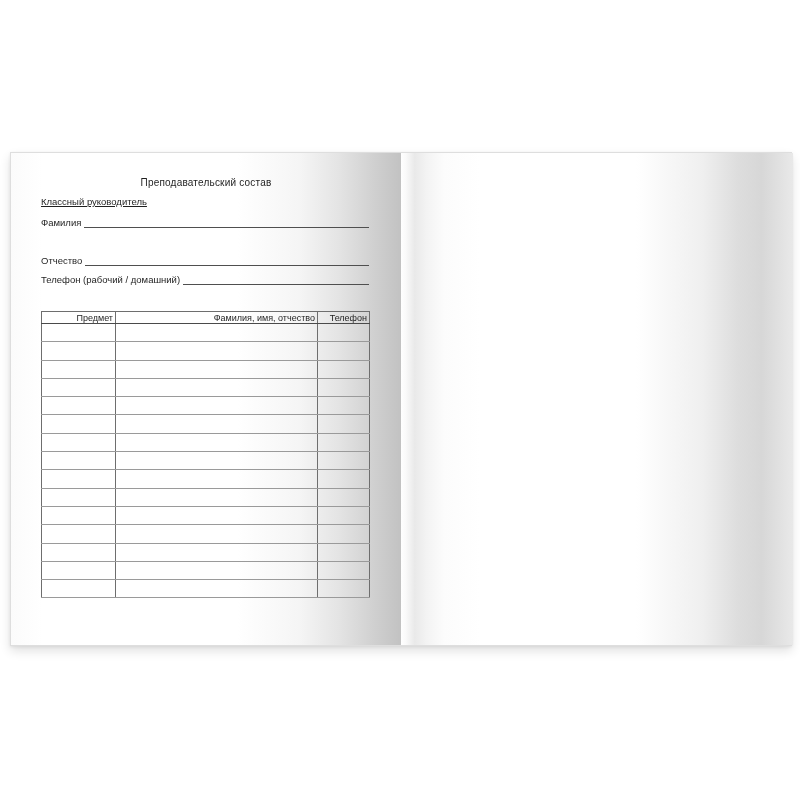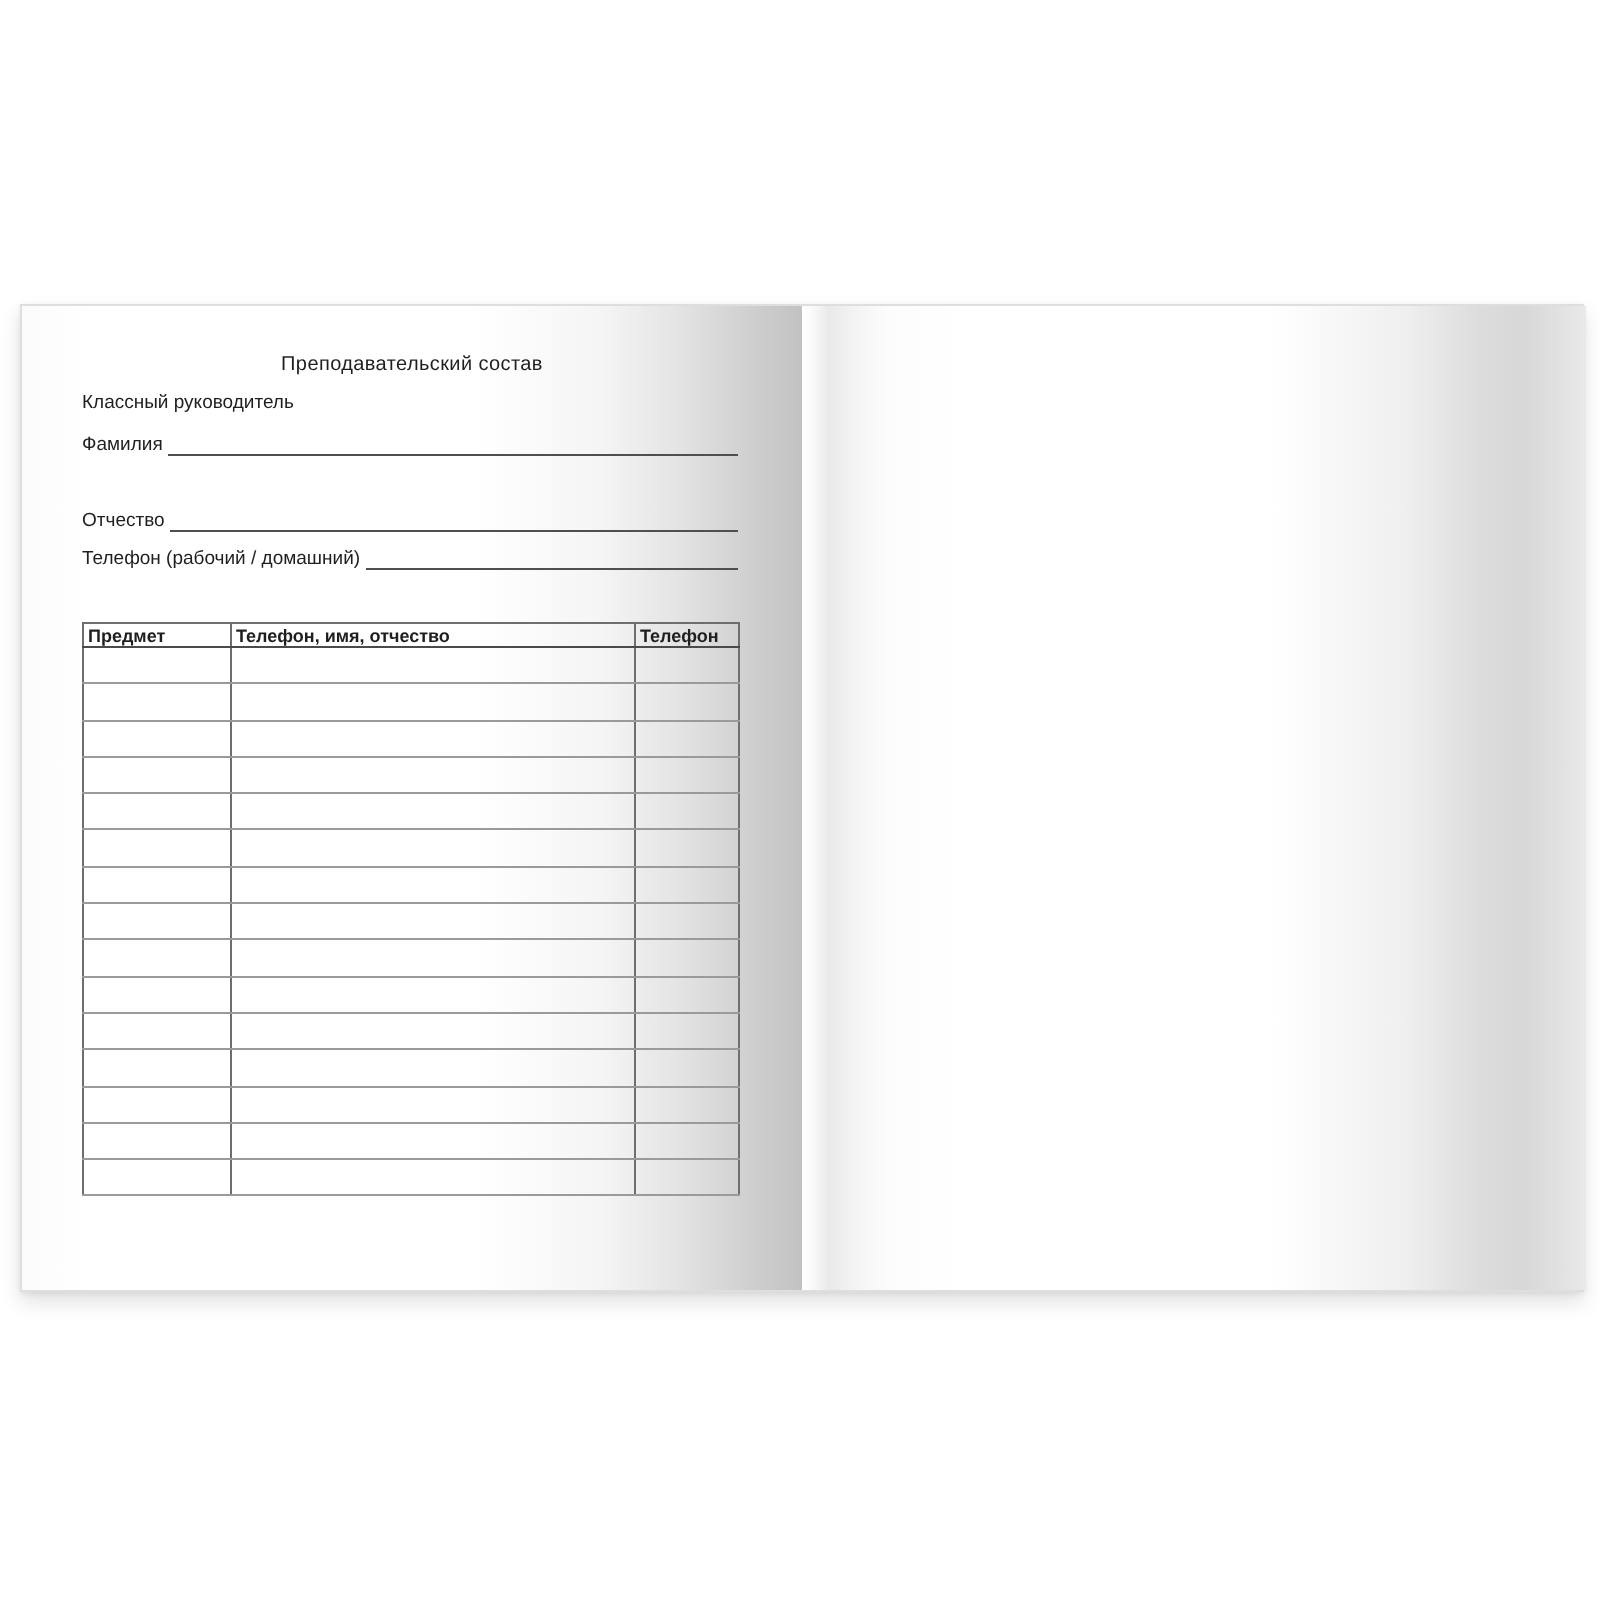--- a/index.html
+++ b/index.html
@@ -27,39 +27,39 @@
       #dddddd 86%, #d7d7d7 92%, #e2e2e2 97%, #e9e9e9 100%);
   }
 
   .page-title {
     position:absolute; top:24px; text-align:center;
     font-size:10px; color:#1f1f1f; letter-spacing:0.2px;
   }
   .page-title.left-t { left:0; width:390px; }
   .page-title.right-t { left:390px; width:392px; }
 
-  .class-teacher { position:absolute; left:30px; top:43px; font-size:9.5px; color:#1f1f1f; }
+  .class-teacher { position:absolute; left:30px; top:43px; font-size:9.5px; color:#1f1f1f;text-decoration:underline; }
 
   .field-row {
     position:absolute; left:30px; width:328px; height:13px;
     display:flex; align-items:flex-end;
     font-size:9.5px; color:#1f1f1f;
   }
   .field-row .lbl { white-space:nowrap; padding-right:3px; line-height:11px; }
   .field-row .write-line { flex:1 1 auto; border-bottom:1px solid #4f4f4f; height:11px; }
 
   table.subjects {
     position:absolute; left:30px; top:158px; width:328px;
     border-collapse:collapse; table-layout:fixed;
     border:1px solid #4a4a4a;
   }
   table.subjects th {
-    height:12px; font-size:9px; font-weight:bold; color:#1f1f1f;
+    height:12px; font-size:9px; font-weight:normal; color:#1f1f1f;
     border:1px solid #6e6e6e; border-bottom:1.5px solid #4a4a4a;
-    text-align:left; vertical-align:middle; padding:0 2px;
+    text-align:right; vertical-align:middle; padding:0 2px;
   }
   table.subjects td {
     height:18.3px; border:1px solid #9a9a9a;
     border-left:1px solid #6e6e6e; border-right:1px solid #6e6e6e;
   }
   table.subjects col.c-subject { width:74px; }
   table.subjects col.c-name   { width:202px; }
   table.subjects col.c-room   { width:52px; }
 </style>
 </head>
@@ -88,21 +88,21 @@
 
       <table class="subjects">
         <colgroup>
             <col class="c-subject">
             <col class="c-name">
             <col class="c-room">
           </colgroup>
         <thead>
           <tr>
             <th>Предмет</th>
-            <th>Телефон, имя, отчество</th>
+            <th>Фамилия, имя, отчество</th>
             <th>Телефон</th>
           </tr>
         </thead>
         <tbody>
             <tr>
               <td></td>
               <td></td>
               <td></td>
             </tr>
             <tr>

